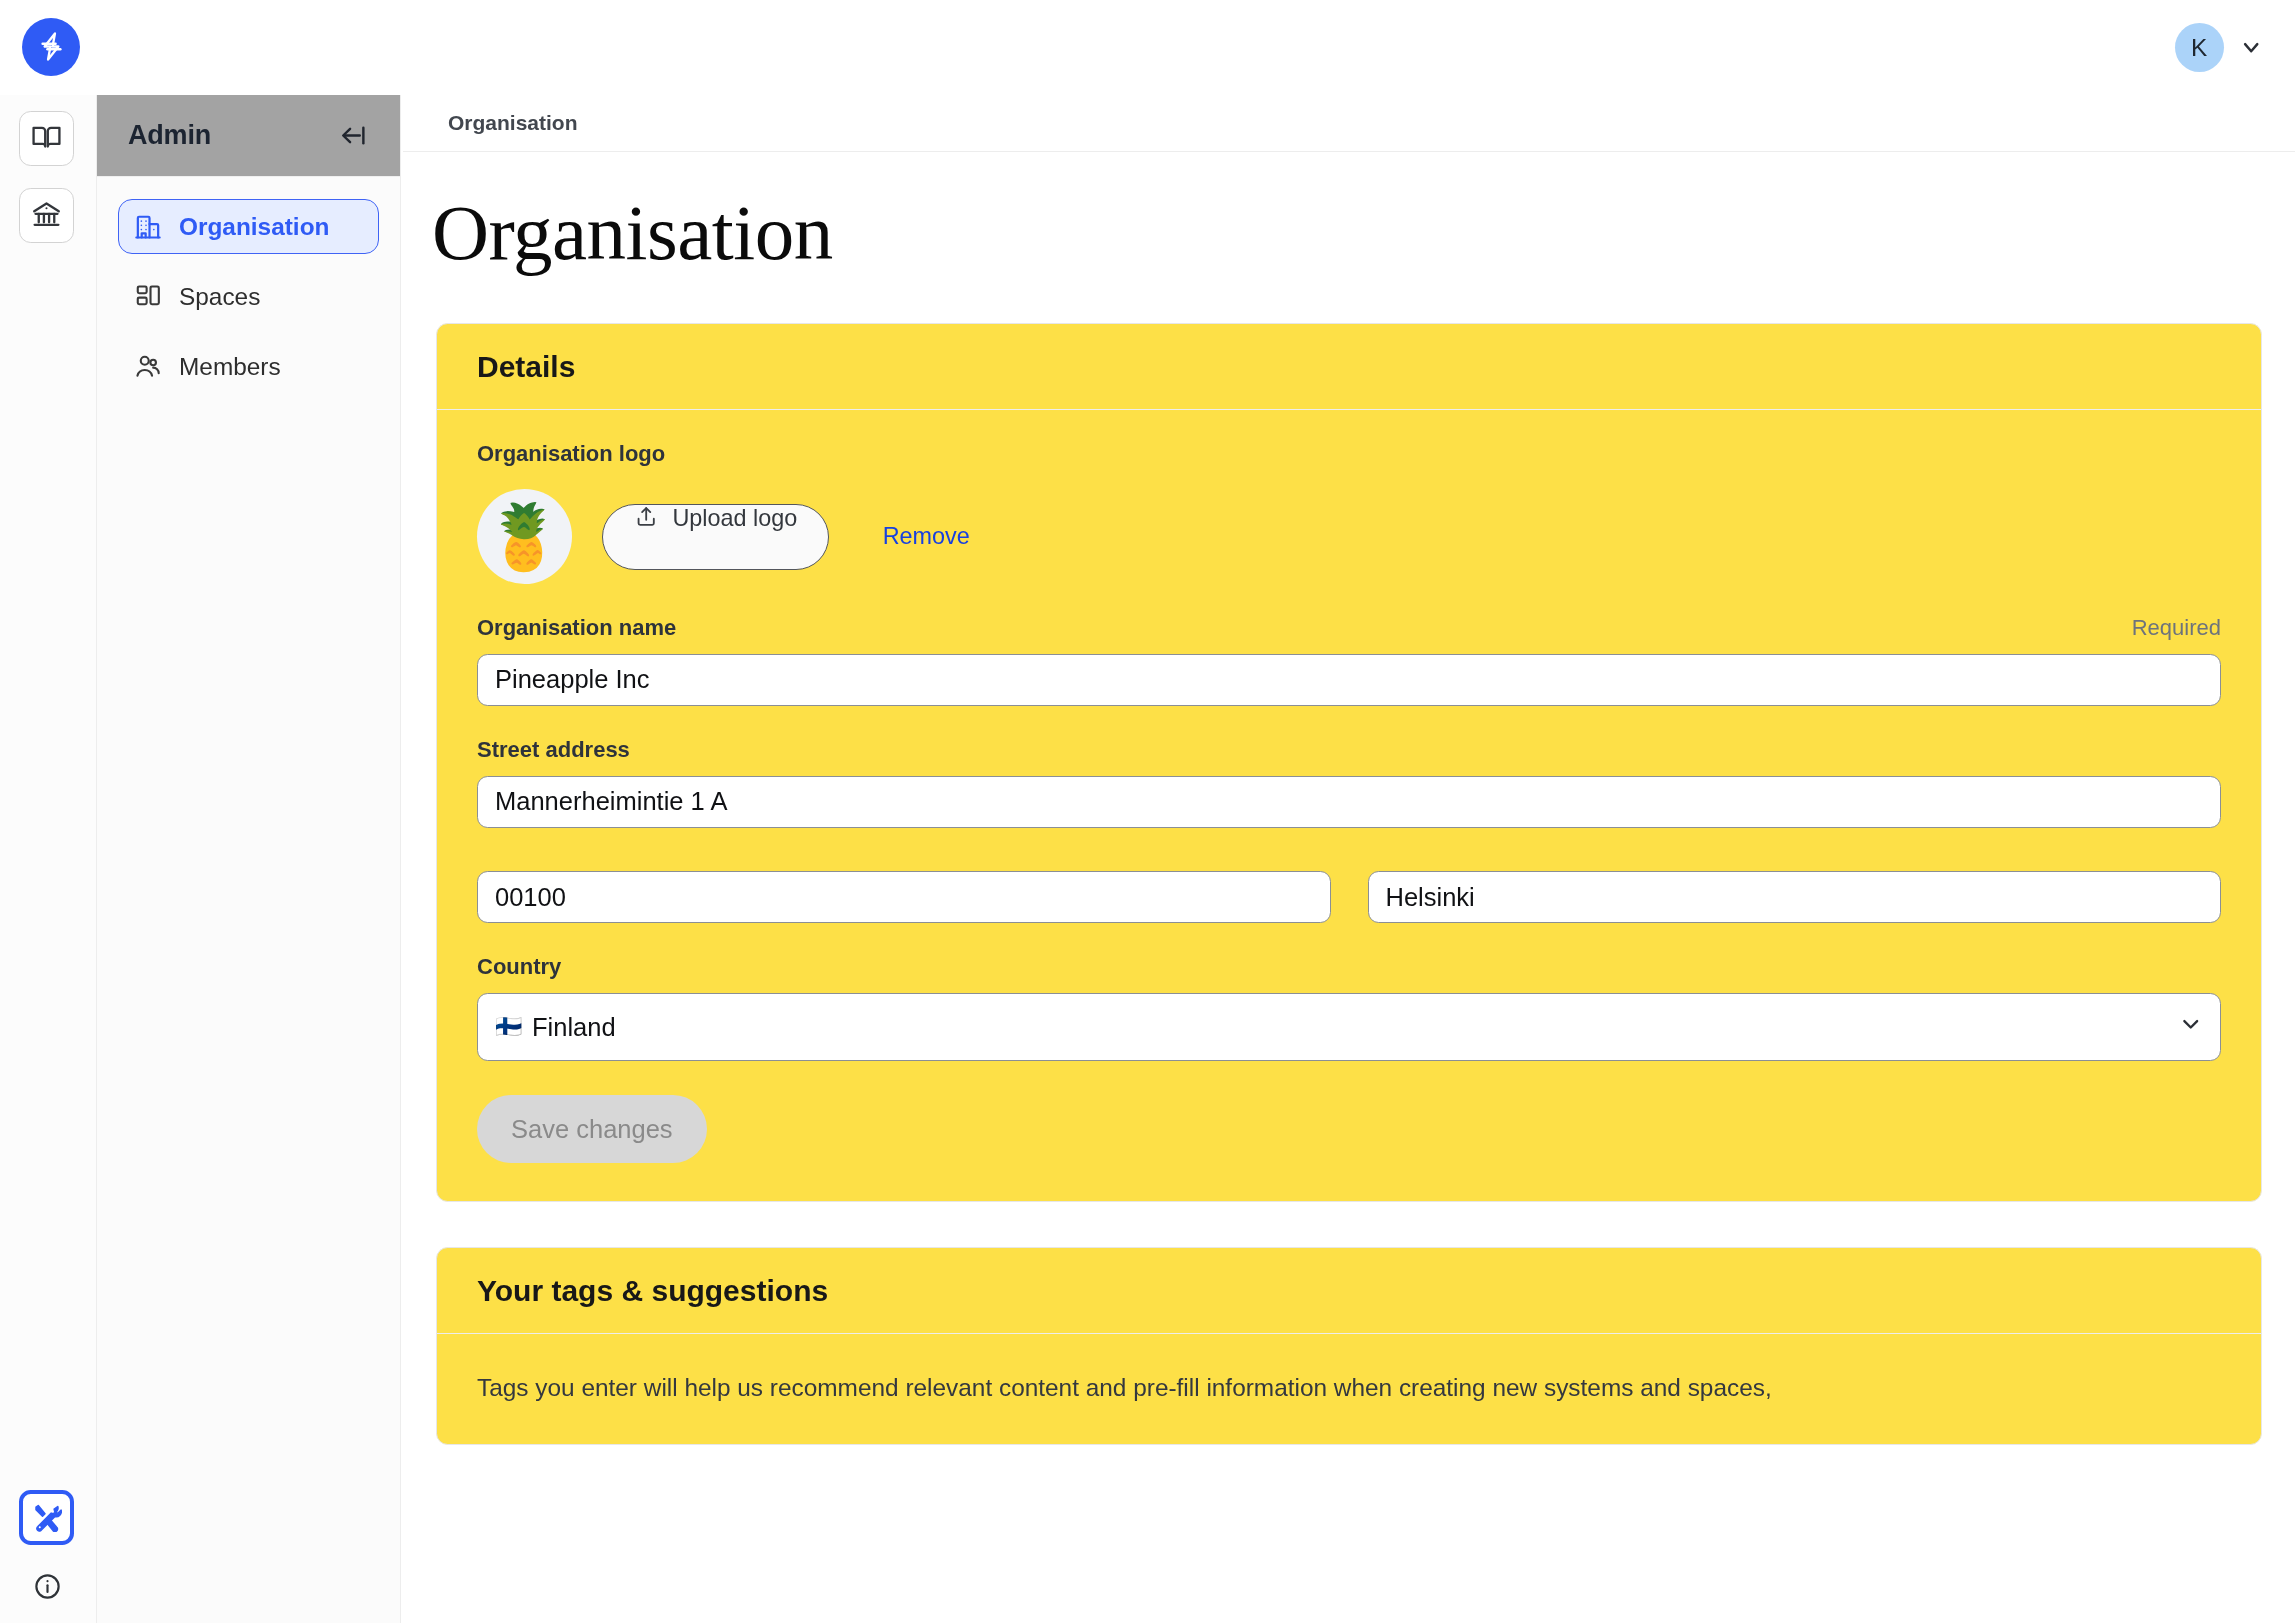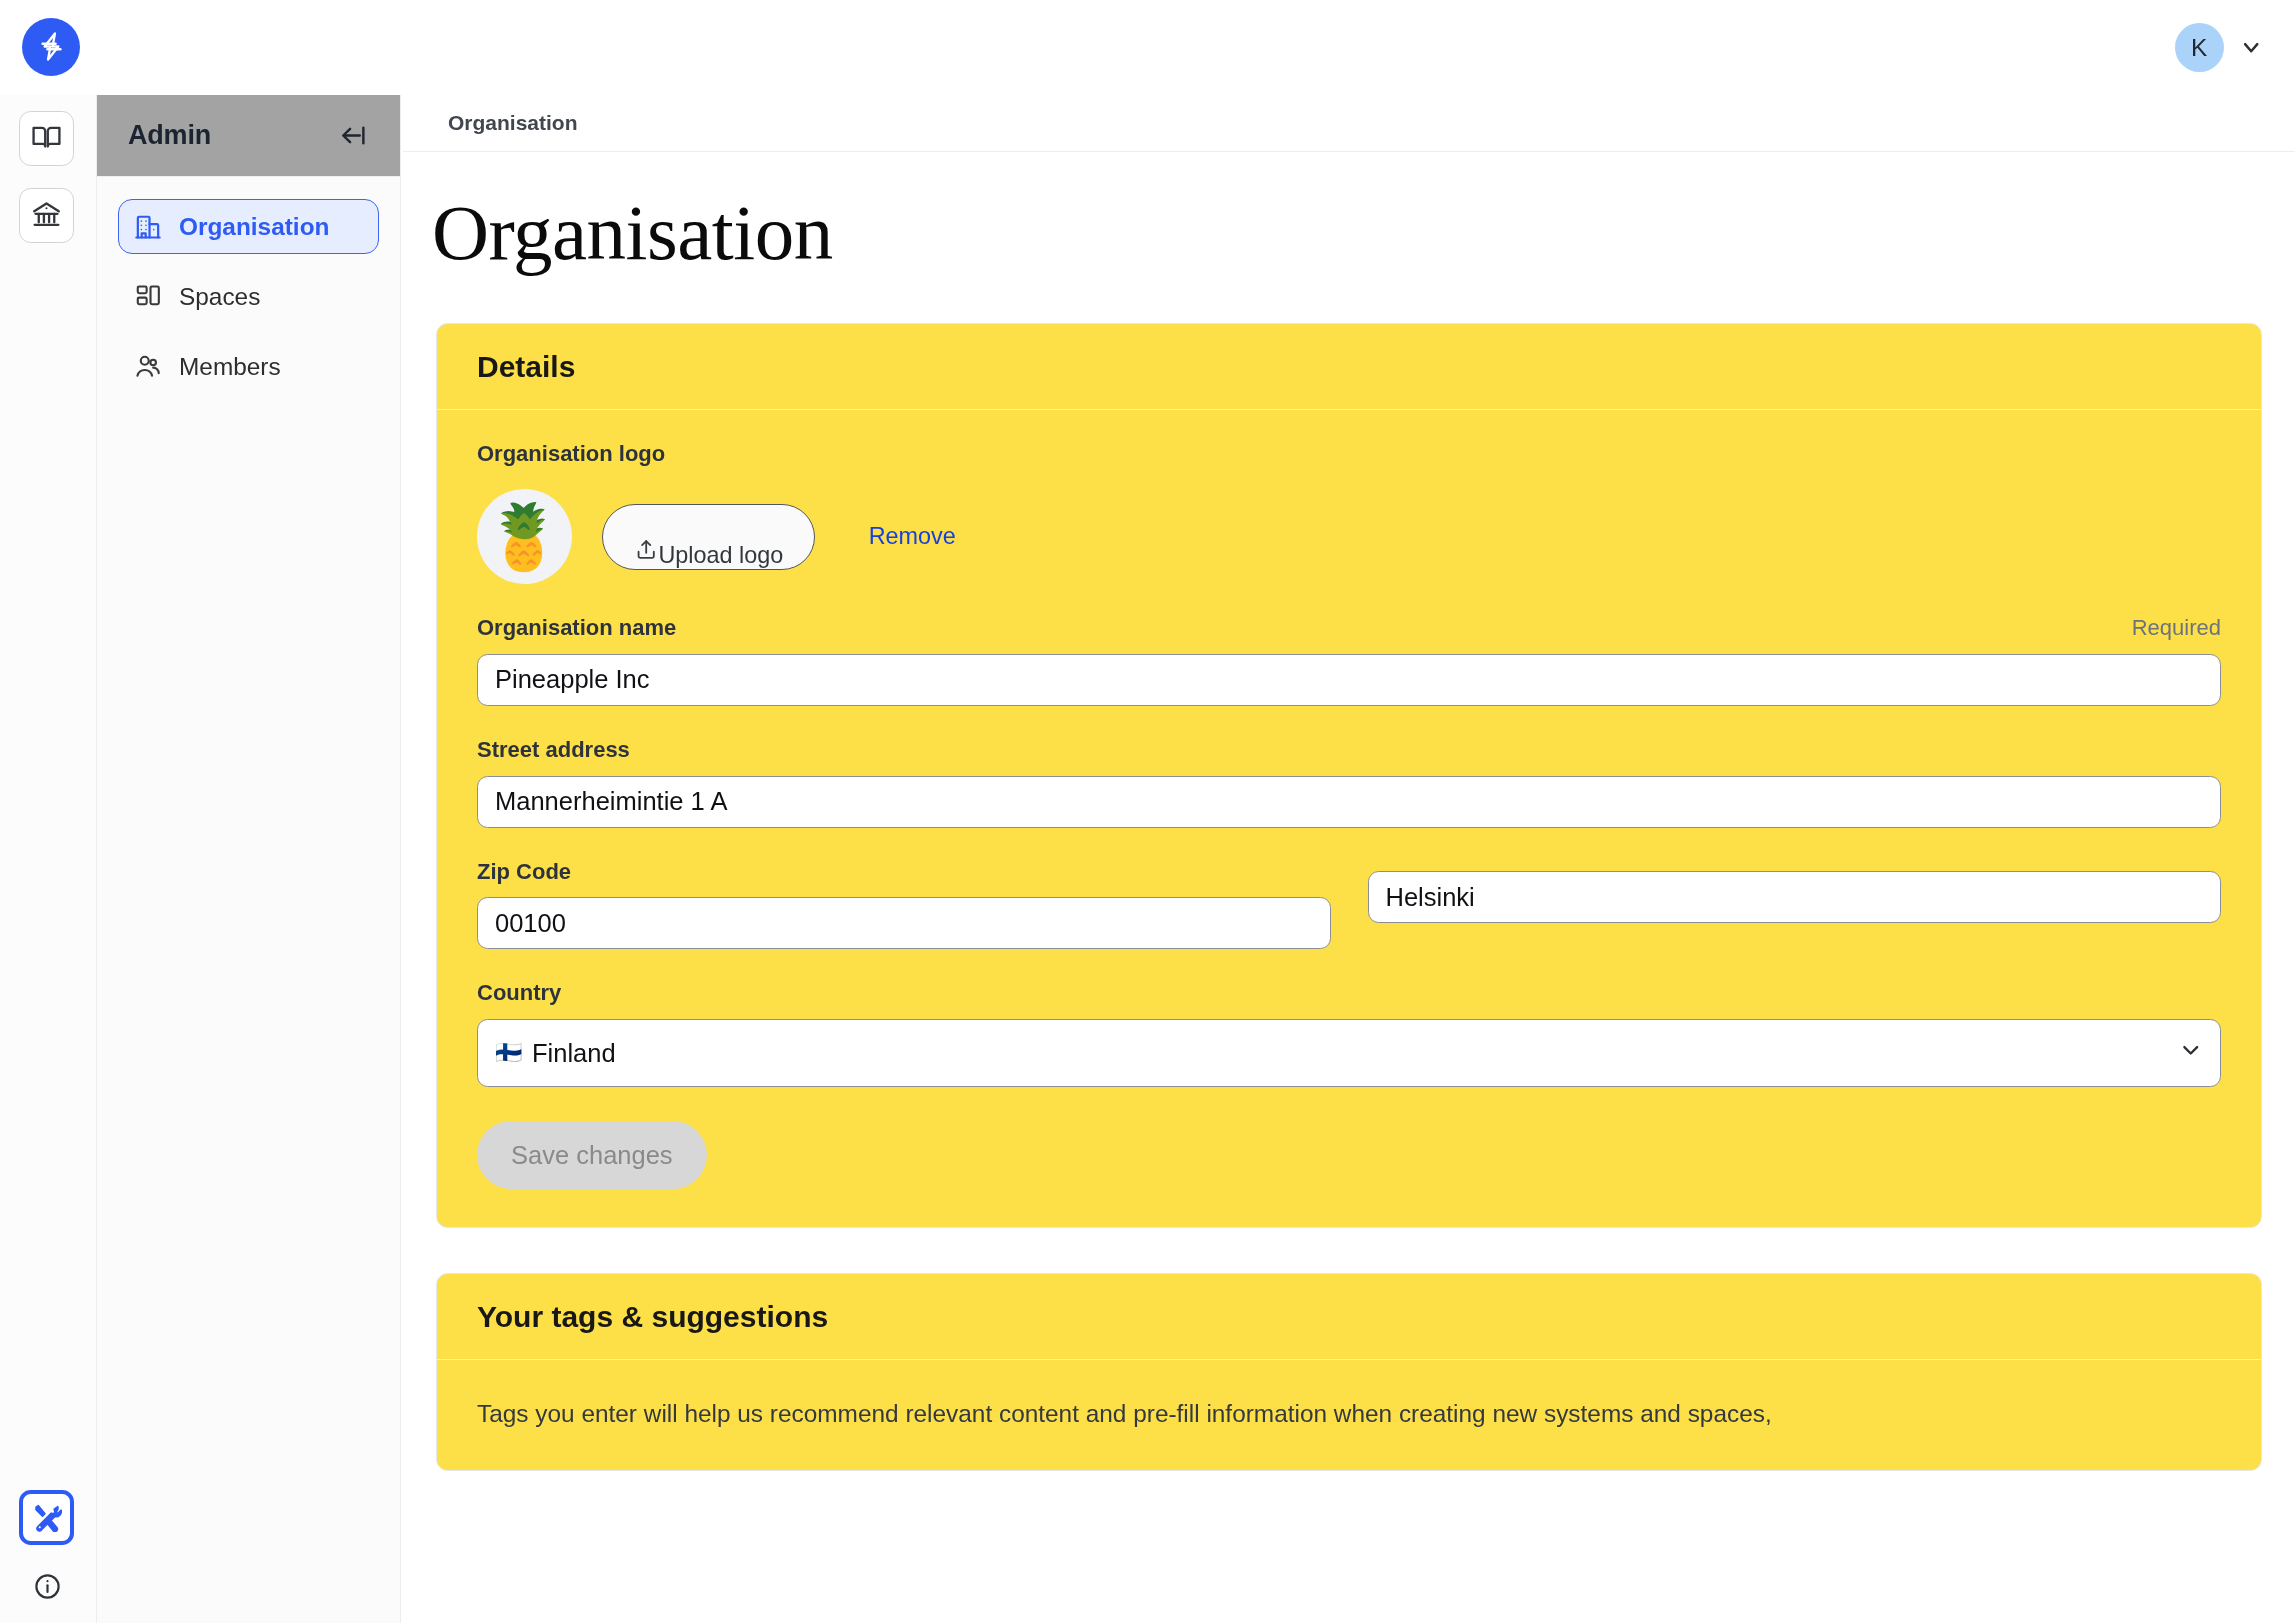--- a/index.html
+++ b/index.html
@@ -133,21 +133,21 @@
   .field-hint { font-size: 22px; font-weight: 400; color: #6d737c; }
 
   #logo-row { display: flex; align-items: center; gap: 30px; margin-top: 22px; }
   #logo-avatar {
     width: 95px; height: 95px; border-radius: 50%;
     background: #f1f3f7;
     display: flex; align-items: center; justify-content: center;
     font-size: 64px; line-height: 1;
   }
   #upload-btn {
-    display: flex; align-items: flex-end; 
+    display: flex; align-items: flex-start; gap: 14px;
     height: 66px; padding: 0 31px;
     border: 1.6px solid #53565c; border-radius: 33px;
     background: #fafafa; color: #33373d;
     font-size: 23.4px; font-family: "Liberation Sans", sans-serif;
   }
   #remove-link {
     font-size: 23.4px; color: #1740e0; font-weight: 400;
     margin-left: 23.4px;
   }
 
@@ -358,21 +358,20 @@
         <div class="input-box">Pineapple Inc</div>
       </div>
 
       <div class="field-block">
         <div class="field-label">Street address</div>
         <div class="input-box">Mannerheimintie 1 A</div>
       </div>
 
       <div class="field-row">
         <div>
-          <div class="field-label">Zip Code</div>
           <div class="input-box">00100</div>
         </div>
         <div>
           <div class="input-box">Helsinki</div>
         </div>
       </div>
 
       <div class="field-block">
         <div class="field-label">Country</div>
         <div class="select-box">

